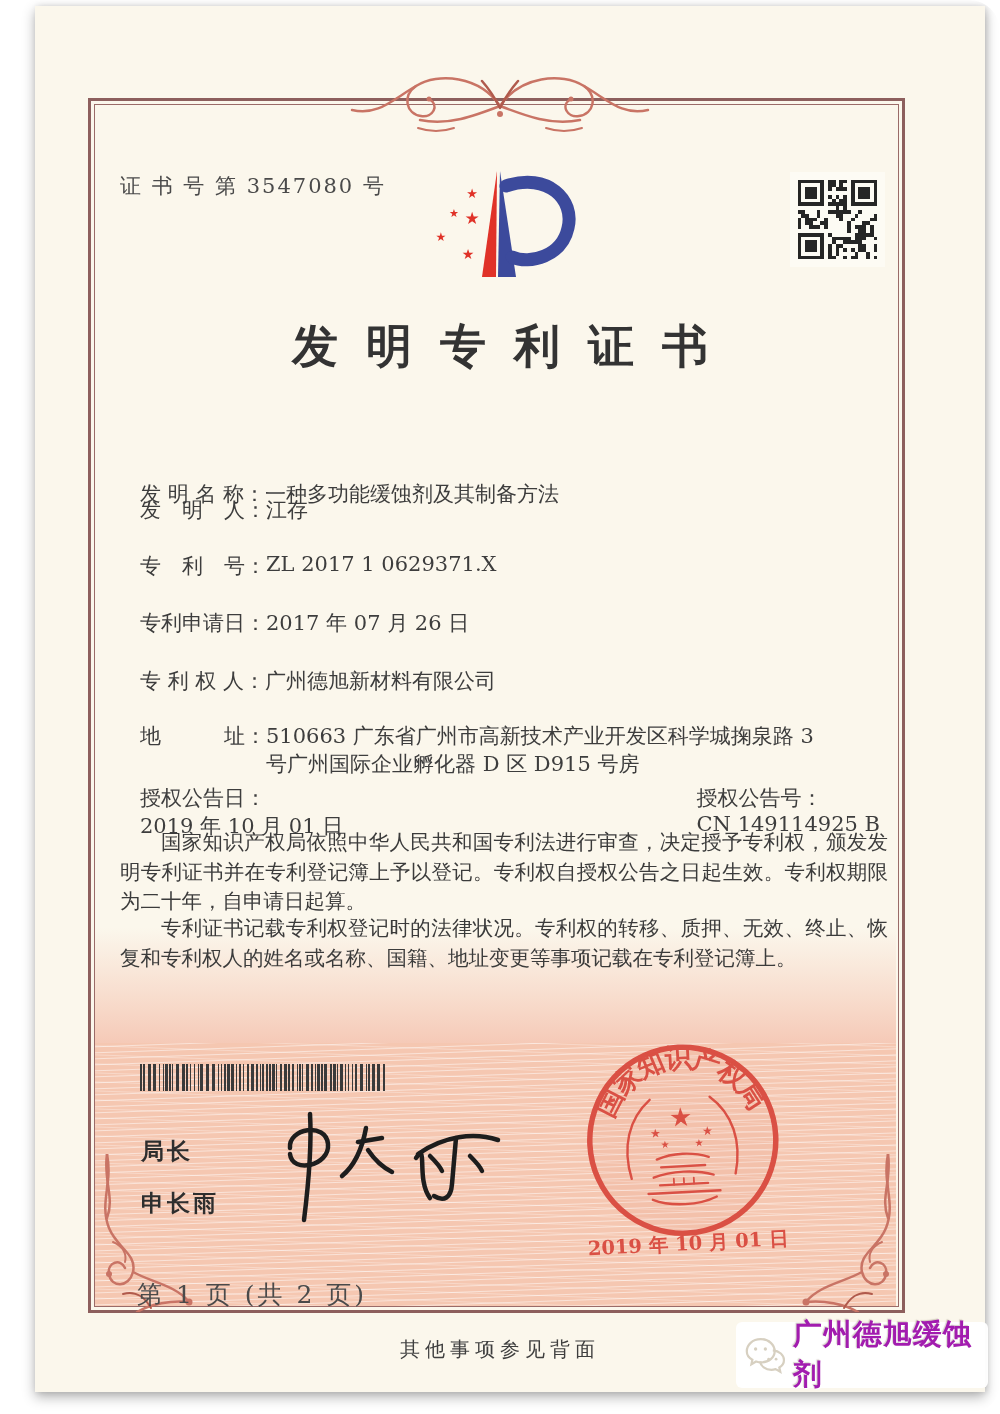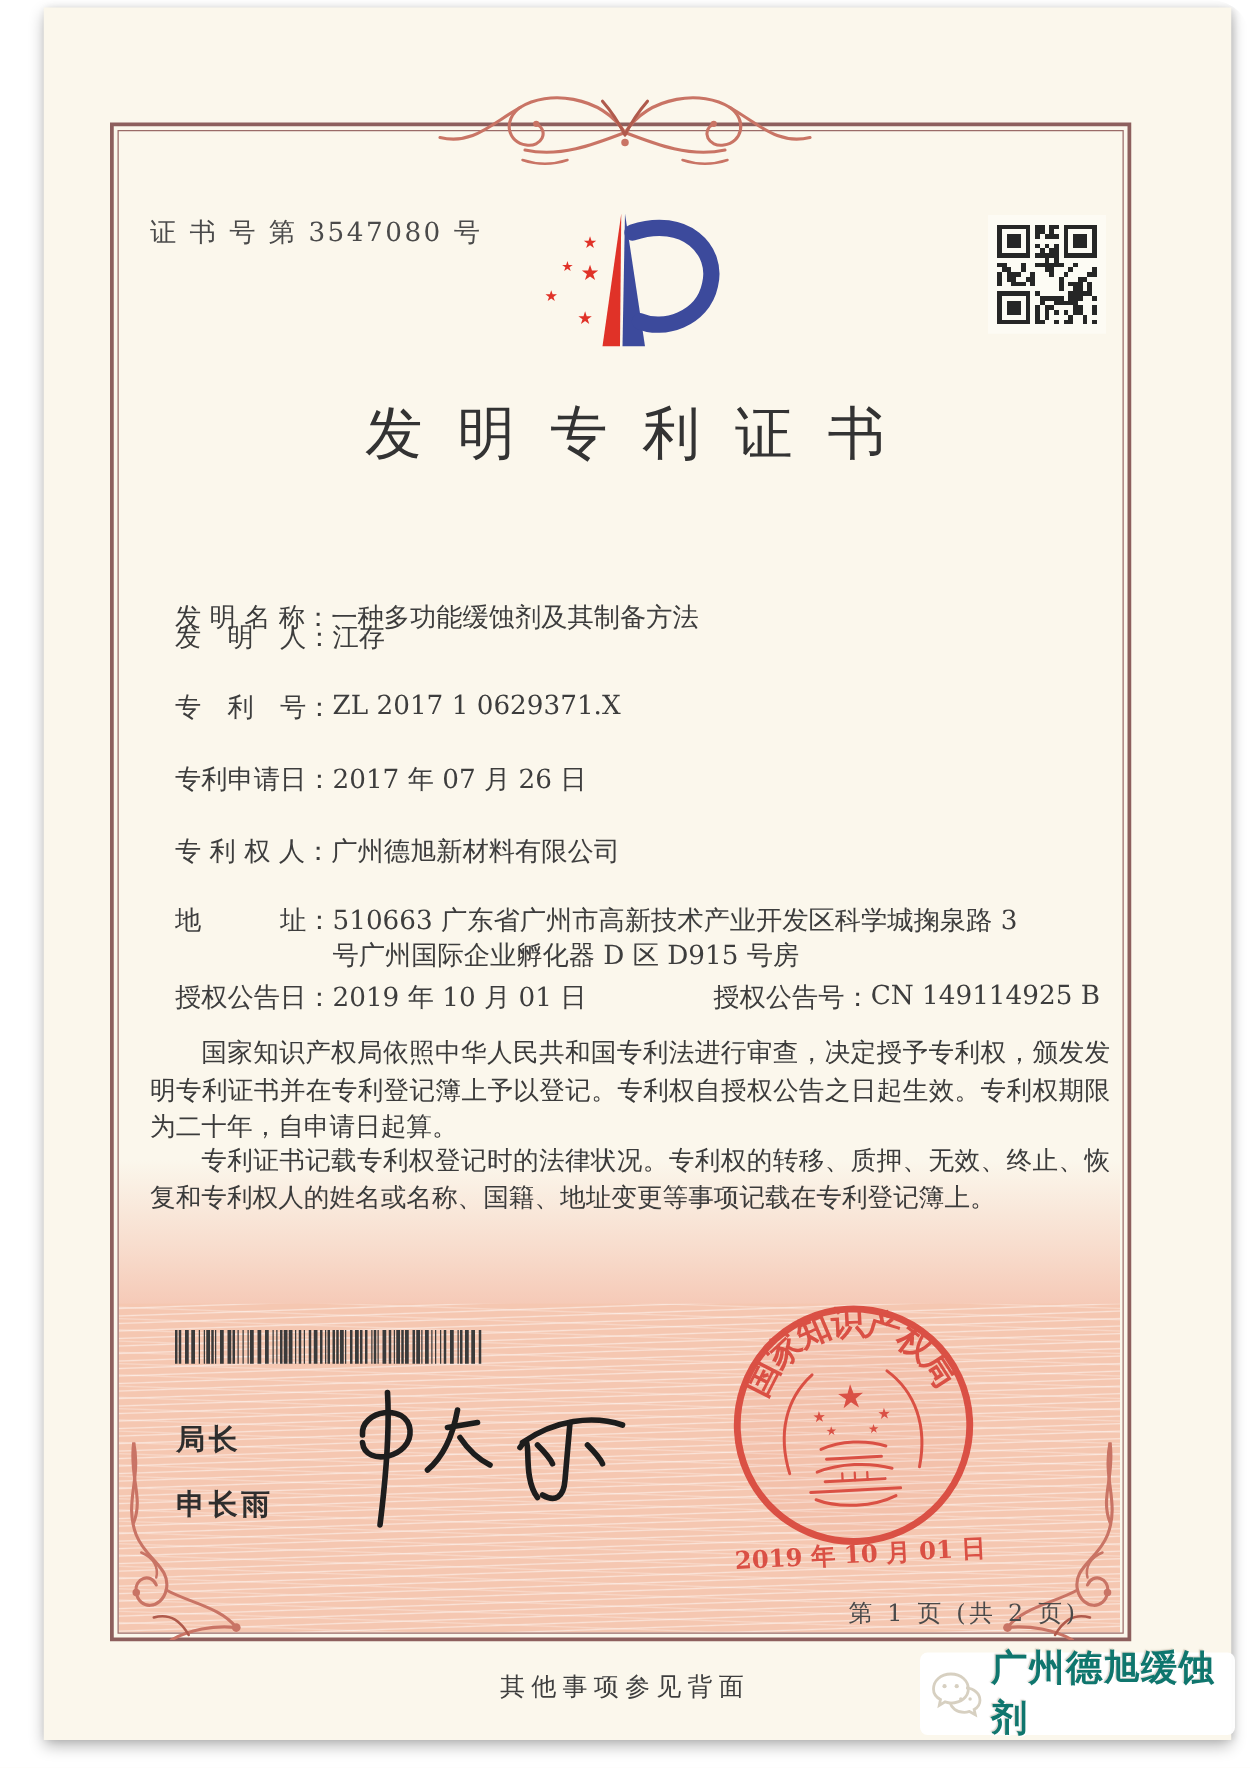--- a/index.html
+++ b/index.html
@@ -11,39 +11,39 @@
   .frame::before{content:"";position:absolute;left:3px;top:3px;right:3px;bottom:3px;border:1px solid #9a6b68;}
   .pink-grad{position:absolute;left:95px;top:928px;width:801px;height:116px;
       background:linear-gradient(180deg,rgba(245,199,180,0) 0%,rgba(245,199,180,.55) 60%,rgba(245,199,180,.95) 100%);}
   .pink-solid{position:absolute;left:95px;top:1043px;width:801px;height:263px;background-color:#f5c7b1;
       background-image:repeating-linear-gradient(-2deg,rgba(255,255,255,0) 0 4px,rgba(255,255,255,.5) 5px,rgba(255,255,255,0) 6px),
                        repeating-linear-gradient(2deg,rgba(255,255,255,0) 0 7px,rgba(255,255,255,.3) 8px,rgba(255,255,255,0) 9px);}
   .cert-no{position:absolute;left:120px;top:170px;font-size:21px;color:#4a4a4a;letter-spacing:2px;}
   .qr{position:absolute;left:790px;top:172px;width:95px;height:95px;}
   .logo{position:absolute;left:426px;top:160px;width:155px;height:125px;}
   .title{position:absolute;left:137px;top:316px;width:726px;text-align:center;font-size:46px;
-         font-weight:400;color:#333;letter-spacing:28px;text-indent:28px;}
+         font-weight:700;color:#333;letter-spacing:28px;text-indent:28px;}
   .row{position:absolute;left:140px;display:flex;align-items:flex-start;font-size:21px;color:#3d3d3d;}
   .row .val{white-space:pre-wrap;}
   .row2{position:absolute;left:140px;width:740px;display:flex;font-size:21px;color:#3d3d3d;justify-content:space-between;}
-  .pair{display:flex;}
+  .pair{display:flex;flex-direction:column;}
   .body-p{position:absolute;left:120px;width:768px;font-size:20.5px;line-height:29.5px;color:#3b3b3b;
           text-align:justify;text-indent:2em;}
   .barcode{position:absolute;left:140px;top:1064px;width:252px;height:27px;display:flex;align-items:stretch;}
   .barcode span{display:block;height:100%;}
   .seal{position:absolute;left:572px;top:1026px;width:228px;height:236px;transform:rotate(-3deg);opacity:.93;}
   .director{position:absolute;left:141px;font-size:23px;color:#2e2e2e;letter-spacing:3px;font-weight:bold;}
   .sig{position:absolute;left:266px;top:1108px;width:252px;height:120px;}
-  .page-ind{position:absolute;left:137px;top:1278px;width:726px;text-align:right;font-size:19px;
+  .page-ind{position:absolute;left:137px;top:1278px;width:726px;text-align:left;font-size:25px;
             color:#4a4a4a;letter-spacing:3px;}
   .back-note{position:absolute;left:137px;top:1334px;width:726px;text-align:center;font-size:20px;
              color:#3e3e3e;letter-spacing:5px;}
   .wm{position:absolute;left:736px;top:1320px;width:252px;height:66px;background:rgba(255,255,255,.96);
       border-radius:6px;display:flex;align-items:center;gap:6px;padding-left:8px;box-sizing:border-box;}
-  .wm-text{font-size:29px;font-weight:700;color:#0f766e;letter-spacing:1px;
+  .wm-text{font-size:29px;font-weight:700;color:#a21caf;letter-spacing:1px;
            text-shadow:1px 1px 0 #fff,-1px -1px 1px rgba(150,140,120,.4);
            font-family:Liberation Sans, sans-serif;}
   .orn{position:absolute;}
   svg text.seal-ch{font-weight:700;}
 </style>
 </head>
 <body>
 
 <div class="canvas">
   <div class="page">

